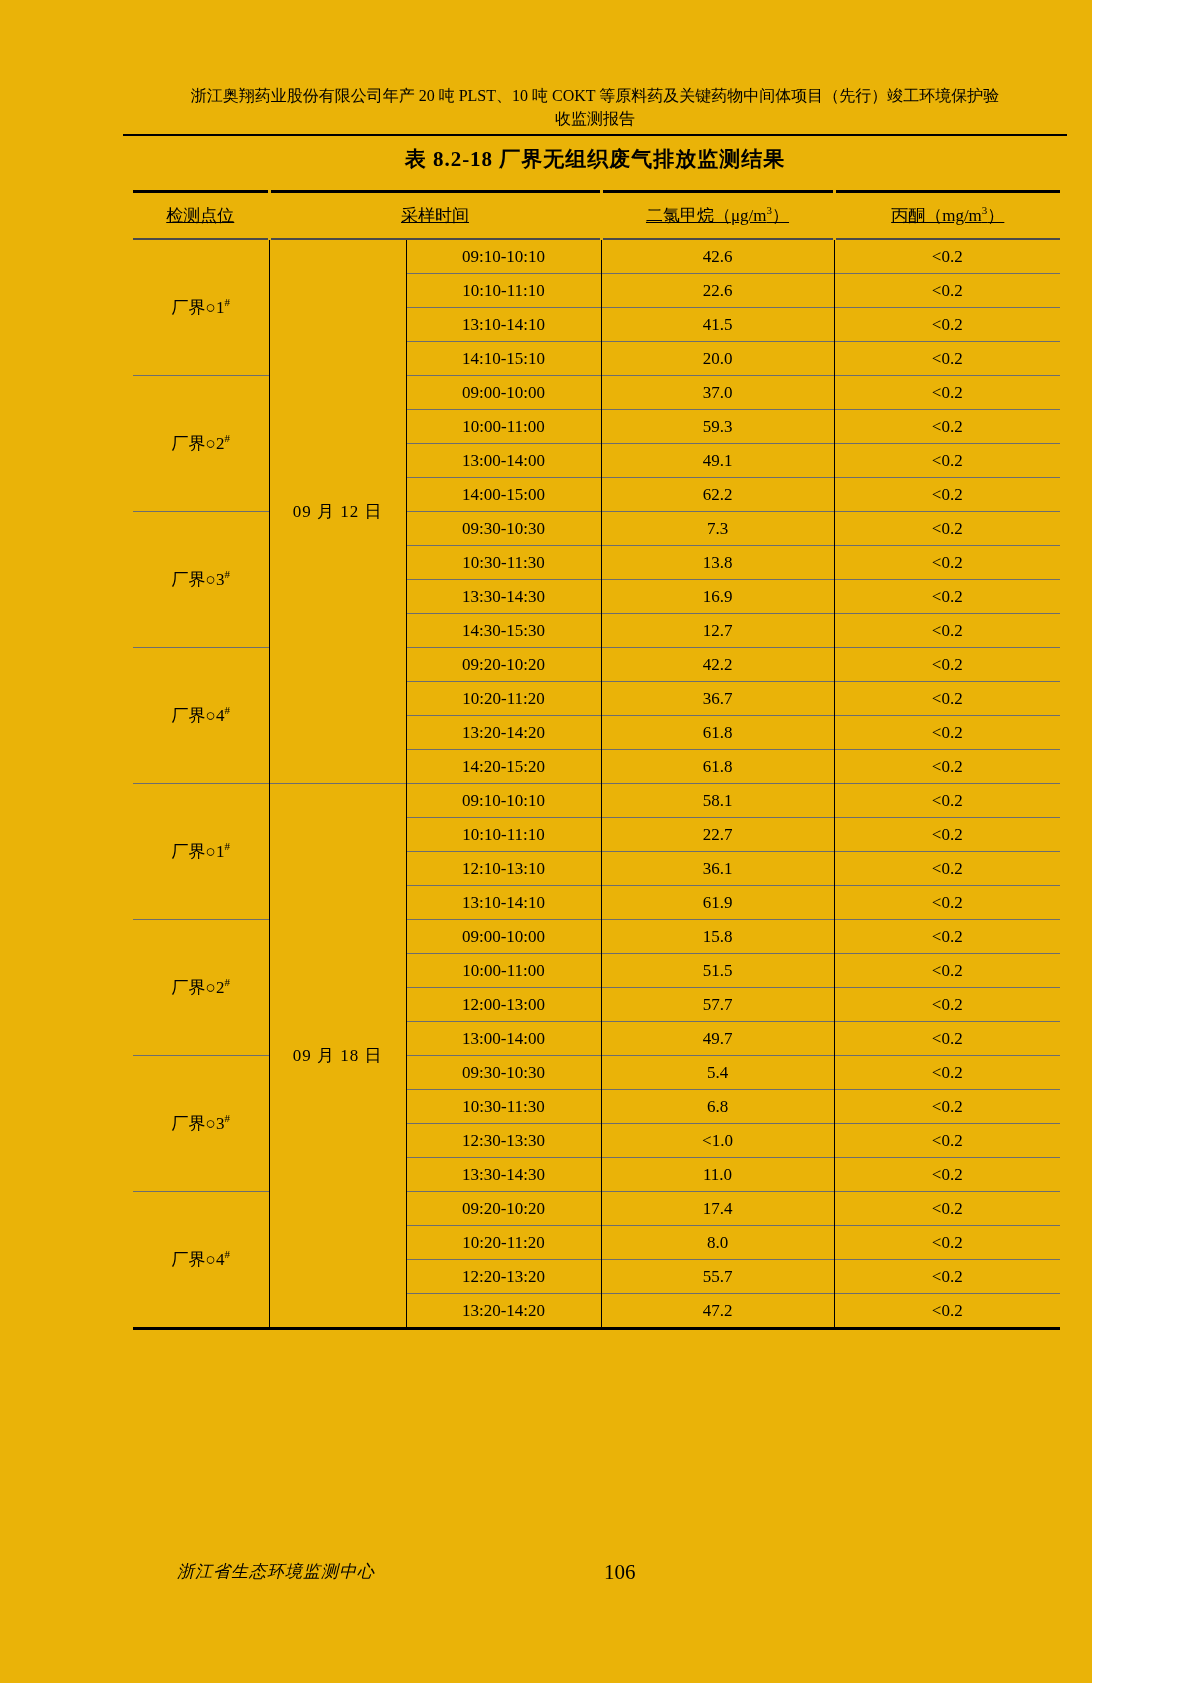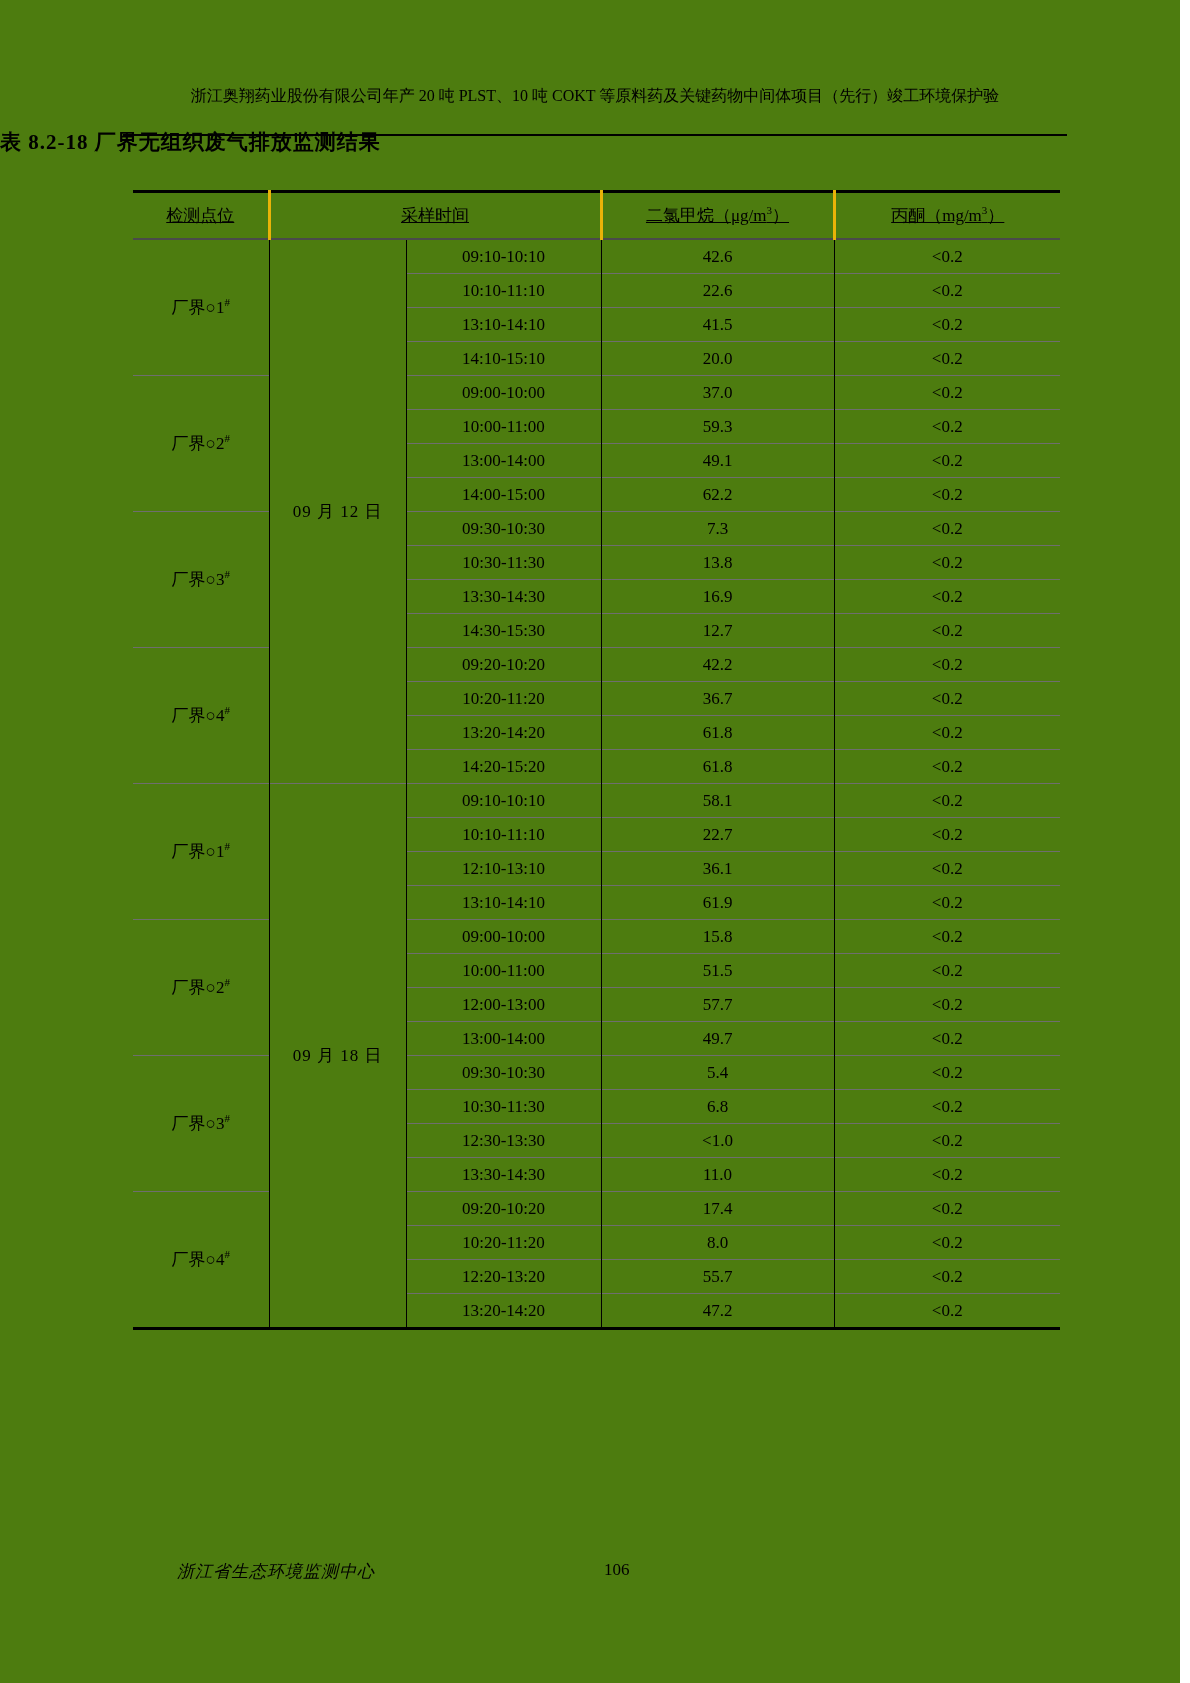--- a/index.html
+++ b/index.html
@@ -4,46 +4,47 @@
 <style>
   html, body {
     margin: 0;
     padding: 0;
     background: #ffffff;
     font-family: "Liberation Serif", "DejaVu Serif", serif;
     color: #000000;
   }
   .page {
     position: relative;
-    width: 1180px;
+    width: 1092px;
     height: 1683px;
-    background: #4d7c0f;
+    background: #eab308;
     overflow: hidden;
   }
   .doc-header {
     position: absolute;
     top: 84px;
     left: 123px;
     width: 944px;
     text-align: center;
     font-size: 16px;
     line-height: 23px;
   }
   .header-rule {
     position: absolute;
     top: 134px;
     left: 123px;
     width: 944px;
     border-top: 2px solid #000000;
   }
   .table-title {
     position: absolute;
-    top: 128px;
+    top: 145px;
     left: 0;
     width: 1190px;
+    text-align: center;
     font-size: 21px;
     font-weight: bold;
     letter-spacing: 1px;
   }
   table.monitoring {
     position: absolute;
     top: 190px;
     left: 133px;
     width: 927px;
     border-collapse: collapse;
@@ -97,30 +98,31 @@
     top: 1560px;
     left: 177px;
     font-size: 17px;
     letter-spacing: 1px;
     font-style: italic;
   }
   .doc-footer-page {
     position: absolute;
     top: 1560px;
     left: 604px;
-    font-size: 17px;
+    font-size: 21px;
   }
 </style>
 </head>
 <body>
 
 <div class="page">
 
   <div class="doc-header">
     <div>浙江奥翔药业股份有限公司年产 20 吨 PLST、10 吨 COKT 等原料药及关键药物中间体项目（先行）竣工环境保护验</div>
+    <div>收监测报告</div>
   </div>
 
   <div class="header-rule"></div>
 
   <div class="table-title">表 8.2-18  厂界无组织废气排放监测结果</div>
 
   <table class="monitoring">
     <colgroup>
       <col style="width:136px">
       <col style="width:137px">

